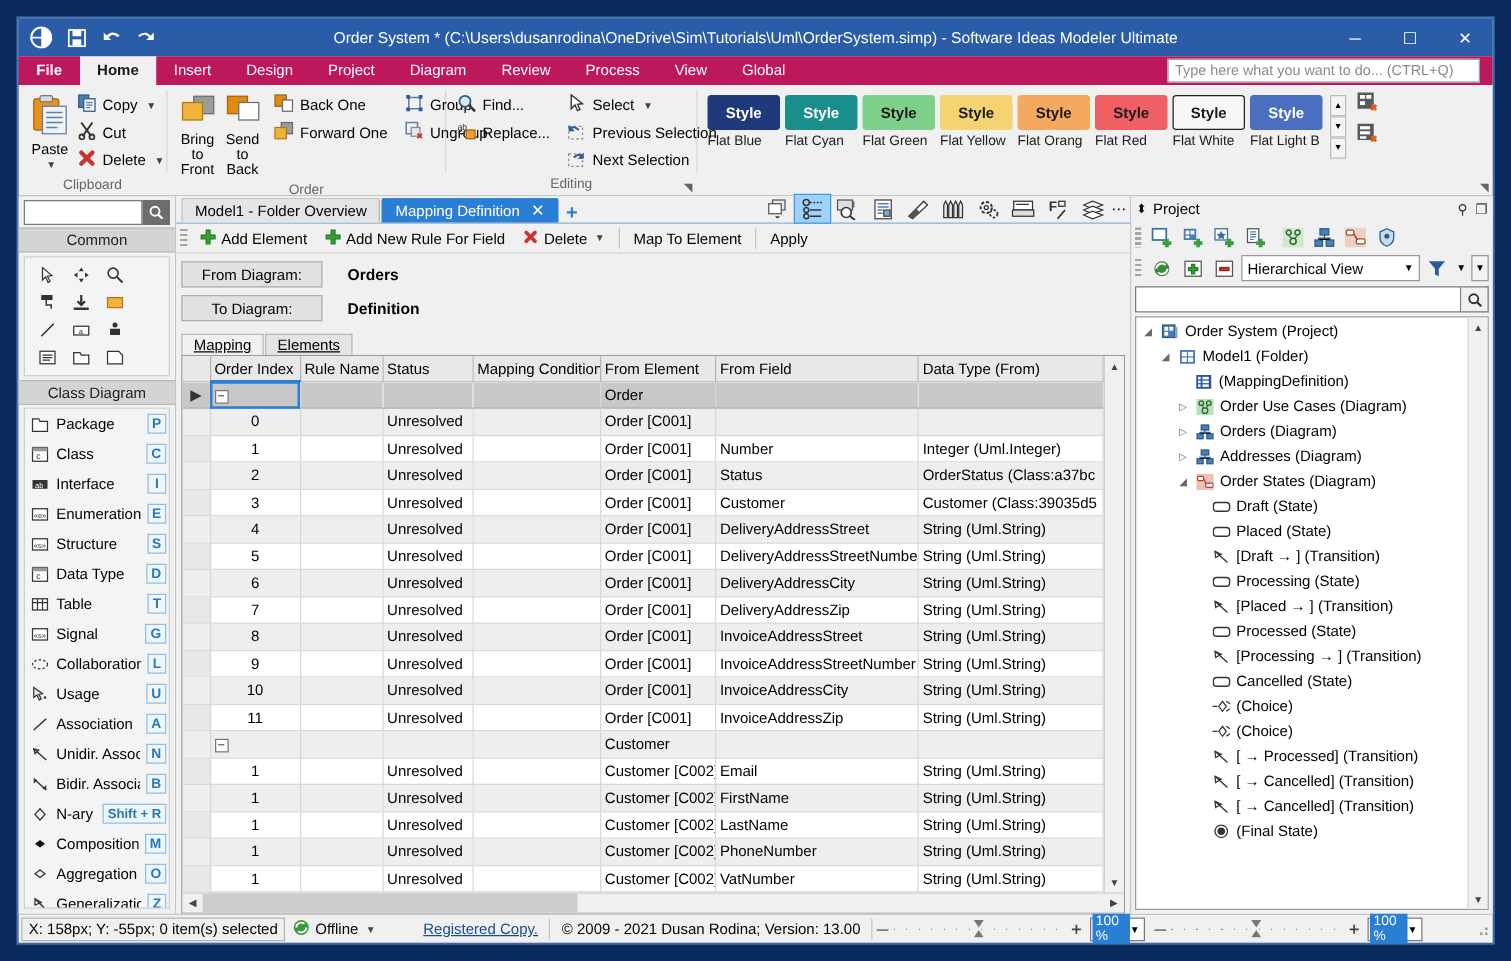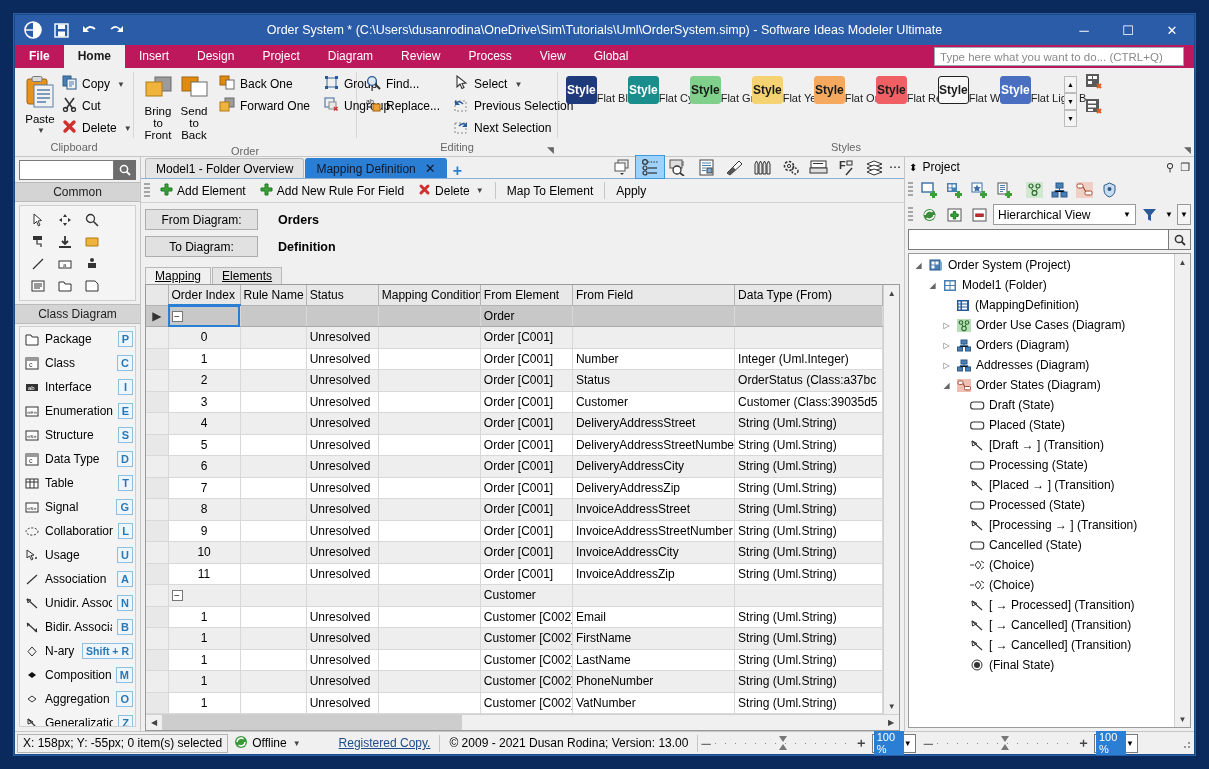--- a/index.html
+++ b/index.html
@@ -60,21 +60,21 @@
   }
   .bigbtn .lbl{ margin-top:2px; }
   .smallbtn{
     display:flex; align-items:center; gap:5px; padding:2px 5px 2px 3px;
     font-size:12px; height:22px; white-space:nowrap;
   }
   .col{ display:flex; flex-direction:column; }
   .caret{ font-size:8px; color:#444; margin-left:2px; }
   
   .stylegal{ display:flex; align-items:flex-start; padding:3px 2px; }
-  .styleitem{ width:62px; display:flex; flex-direction:row; align-items:flex-end; }
+  .styleitem{ width:62px; display:flex; flex-direction:column; align-items:flex-start; }
   .stylechip{
     width:58px; height:28px; border-radius:3px; display:flex; align-items:center;
     justify-content:center; font-weight:bold; font-size:12px; color:#fff;
   }
   .stylename{ font-size:11px; margin-top:3px; color:#1b1b1b; white-space:nowrap; }
   .galscroll{ display:flex; flex-direction:column; width:13px; margin-left:2px; }
   .galscroll div{ height:17px; border:1px solid #bcbcbc; background:#f4f4f4; font-size:7px;
     display:flex; align-items:center; justify-content:center; }
   .dialoglauncher{ position:absolute; right:3px; bottom:1px; font-size:9px; color:#666; }
   
@@ -99,21 +99,21 @@
           min-width:15px; height:16px; padding:0 3px; display:flex; align-items:center;
           justify-content:center; font-weight:bold; }
   .tbkey.wide{ font-size:10.5px; }
   
   .center{ flex:1; display:flex; flex-direction:column; min-width:0; background:#f0f0f0; }
   .tabstrip{ height:22px; display:flex; align-items:flex-end; background:#f0f0f0;
              border-bottom:1px solid #8ab0d8; position:relative; padding-left:4px; }
   .dtab{ height:20px; display:flex; align-items:center; padding:0 10px; font-size:12px;
          border:1px solid #b9b9b9; border-bottom:none; background:#e4e4e4;
          border-radius:3px 3px 0 0; margin-right:1px; }
-  .dtab.active{ background:#2a7fd4; color:#0f172a; border-color:#2a7fd4; }
+  .dtab.active{ background:#2a7fd4; color:#ffffff; border-color:#2a7fd4; }
   .dtab .x{ margin-left:9px; font-size:13px; }
   .newtab{ color:#2a7fd4; font-size:16px; font-weight:bold; padding:0 5px; line-height:14px; }
   .viewicons{ margin-left:auto; display:flex; align-items:center; gap:0px; padding-right:2px; }
   .viewicons .vi{ width:28px; height:22px; display:flex; align-items:center; justify-content:center; }
   .viewicons .vi.sel{ background:#9fd2fa; outline:1px solid #3a9ae0; }
   .cmdbar{ height:24px; display:flex; align-items:center; gap:2px; padding:0 3px;
            background:#f0f0f0; border-bottom:1px solid #d0d0d0; }
   .cmdbar .grip{ width:6px; height:16px; background:
       repeating-linear-gradient(to bottom,#a6a6a6 0 2px,transparent 2px 4px); margin-right:2px; }
   .cmd{ display:flex; align-items:center; gap:4px; padding:2px 6px; font-size:12px; height:21px; }
@@ -514,21 +514,20 @@
                 <g fill="#fff">
                   <rect x="3" y="3" width="8" height="2.5"></rect>
                   <rect x="3" y="7" width="8" height="2.5"></rect>
                   <rect x="3" y="11" width="5" height="2"></rect>
                 </g>
                 <path d="M12 11l4 4M16 11l-4 4" stroke="#e05a20" stroke-width="2"></path>
               </svg>
           </span>
         </div>
       </div>
-      <div class="glabel" style="margin-right:60px">Styles</div>
       <div class="dialoglauncher">◥</div>
     </div>
   </div>
 
   <div class="bodyrow">
 
     <div class="toolbox">
       <div class="tbsearch">
         <input placeholder="" style="">
         <div class="sbtn">

